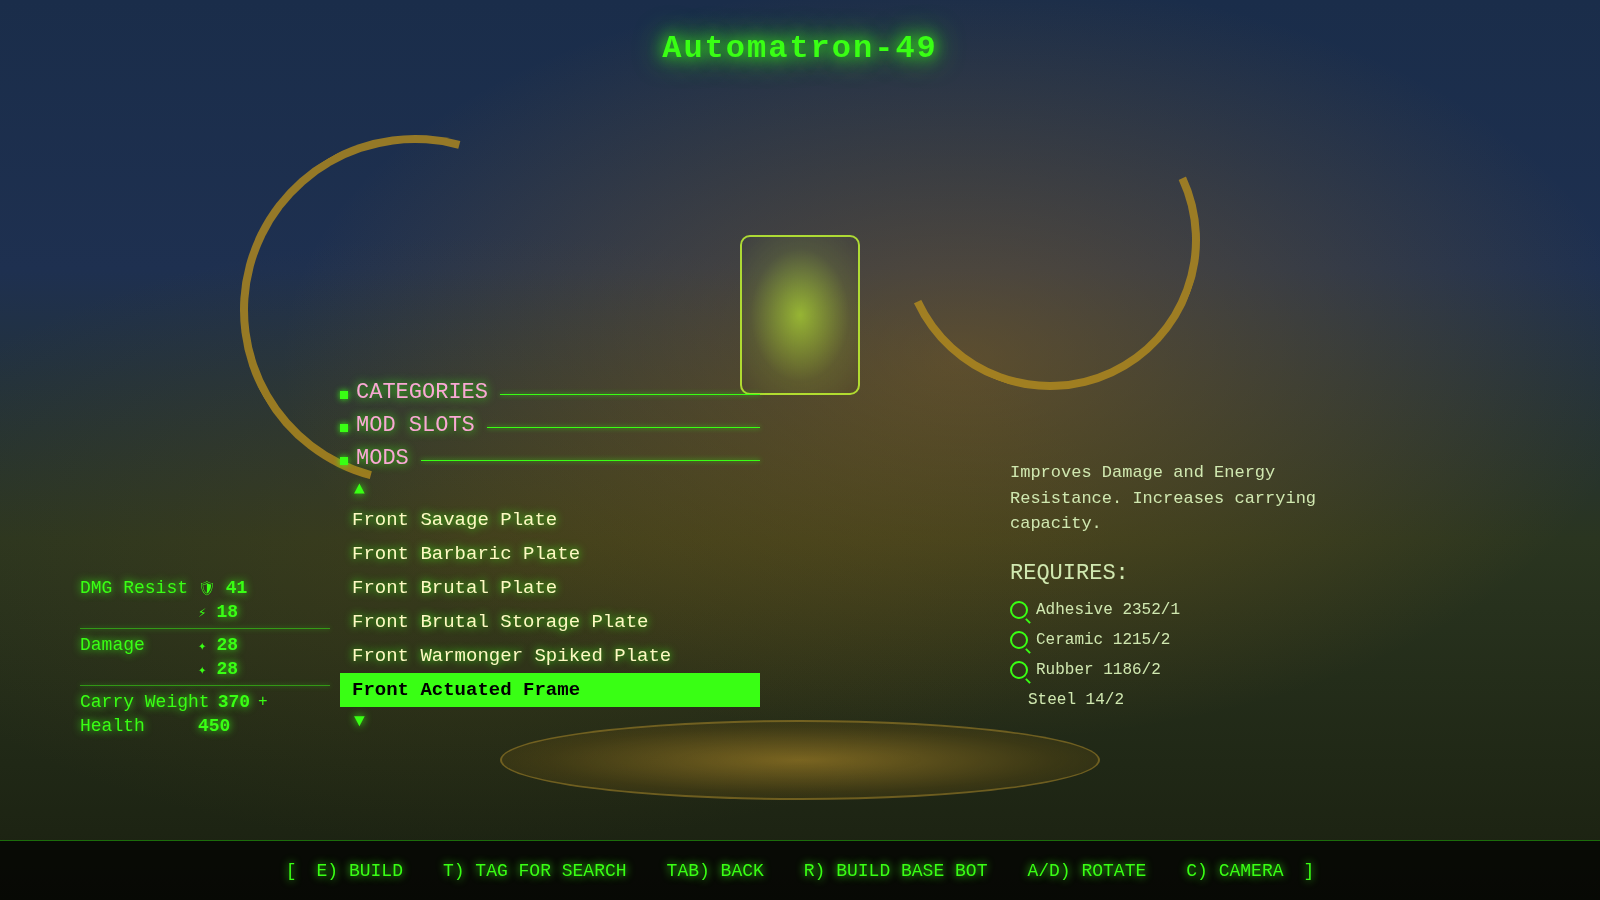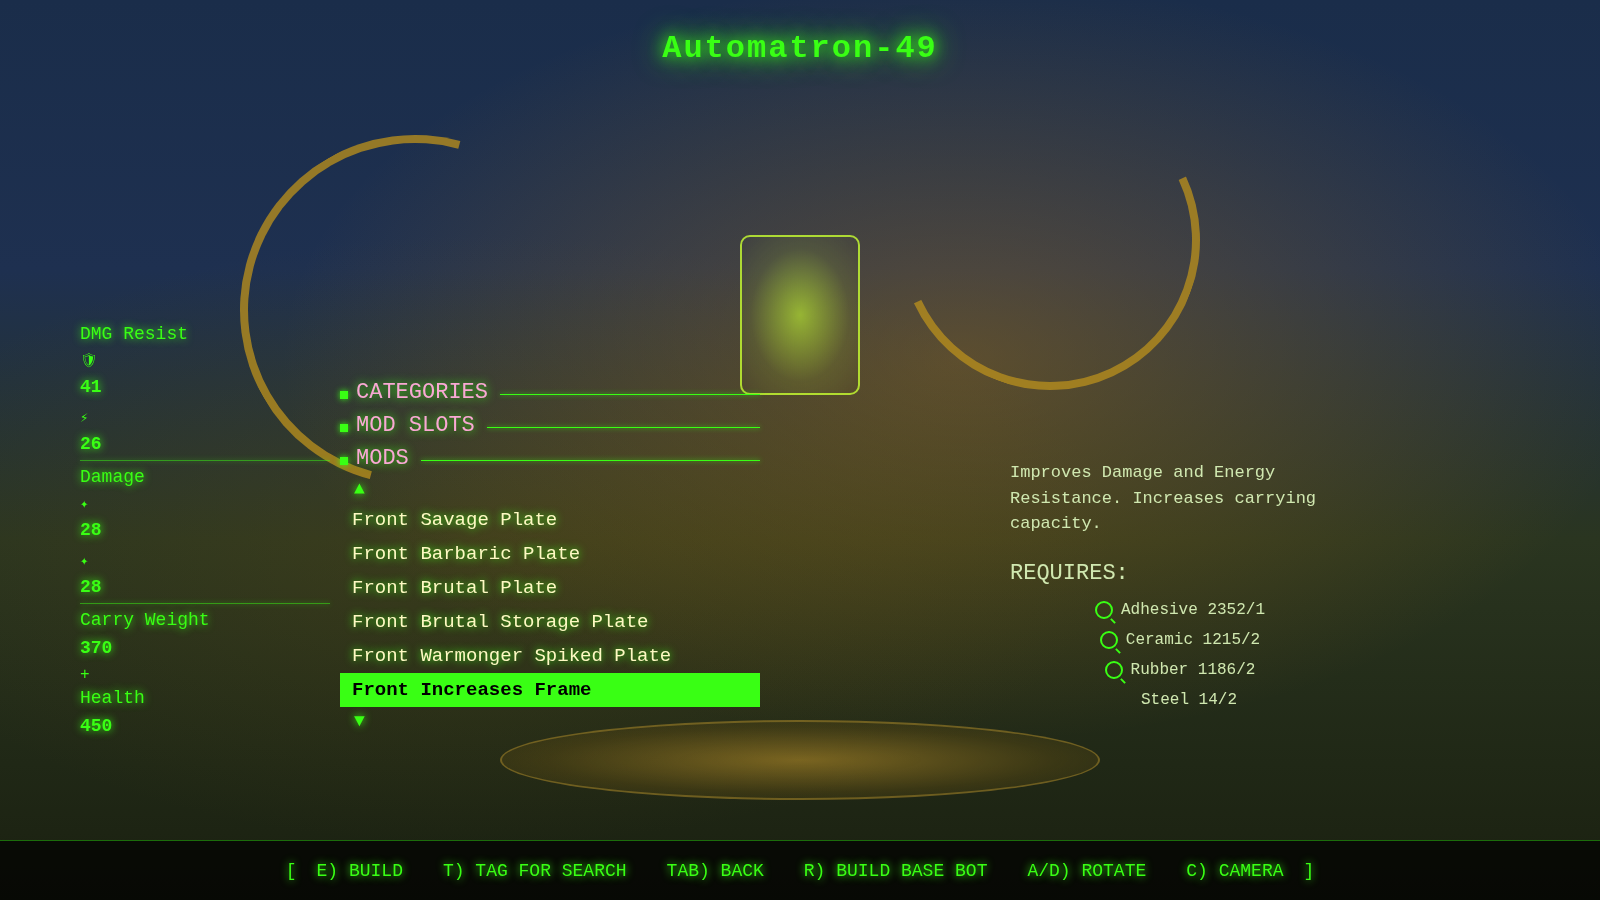--- a/index.html
+++ b/index.html
@@ -96,24 +96,23 @@
     .stats-panel {
       position: absolute;
       left: 80px;
       bottom: 160px;
       z-index: 20;
       min-width: 250px;
     }
 
     .stat-row {
       display: flex;
-      align-items: flex-start;
+      align-items: center;
       margin-bottom: 4px;
       gap: 8px;
-      flex-direction: column;
     }
 
     .stat-label {
       color: #39ff14;
       font-size: 18px;
       min-width: 110px;
       text-shadow: 0 0 8px #39ff14;
     }
 
     .stat-icon {
@@ -227,21 +226,20 @@
       margin-bottom: 8px;
     }
 
     .requires-item {
       display: flex;
       align-items: center;
       gap: 8px;
       margin-bottom: 6px;
       font-size: 16px;
       color: #d0e8b0;
-      justify-content: center;
     }
 
     .magnify-icon {
       width: 18px;
       height: 18px;
       border: 2px solid #39ff14;
       border-radius: 50%;
       display: inline-flex;
       align-items: center;
       justify-content: center;
@@ -329,21 +327,21 @@
 <div class="stats-panel">
 
   <div class="stat-row">
     <span class="stat-label">DMG Resist</span>
     <span class="stat-icon shield">🛡</span>
     <span class="stat-value">41</span>
   </div>
   <div class="stat-row">
     <span class="stat-label"></span>
     <span class="stat-icon lightning">⚡</span>
-    <span class="stat-value">26</span>
+    <span class="stat-value">18</span>
   </div>
 
   <div class="stat-divider"></div>
 
   <div class="stat-row">
     <span class="stat-label">Damage</span>
     <span class="stat-icon crosshair">✦</span>
     <span class="stat-value">28</span>
   </div>
   <div class="stat-row">
@@ -387,21 +385,21 @@
   </div>
 
   <div class="menu-arrow-up">▲</div>
 
   <div class="mod-list">
     <div class="mod-item">Front Savage Plate</div>
     <div class="mod-item">Front Barbaric Plate</div>
     <div class="mod-item">Front Brutal Plate</div>
     <div class="mod-item">Front Brutal Storage Plate</div>
     <div class="mod-item">Front Warmonger Spiked Plate</div>
-    <div class="mod-item selected">Front Increases Frame</div>
+    <div class="mod-item selected">Front Actuated Frame</div>
   </div>
 
   <div class="menu-arrow-down">▼</div>
 </div>
 
 <div class="info-panel">
   <div class="info-description">Improves Damage and Energy Resistance. Increases carrying capacity.</div>
 
   <div class="info-requires-title">REQUIRES:</div>
 

